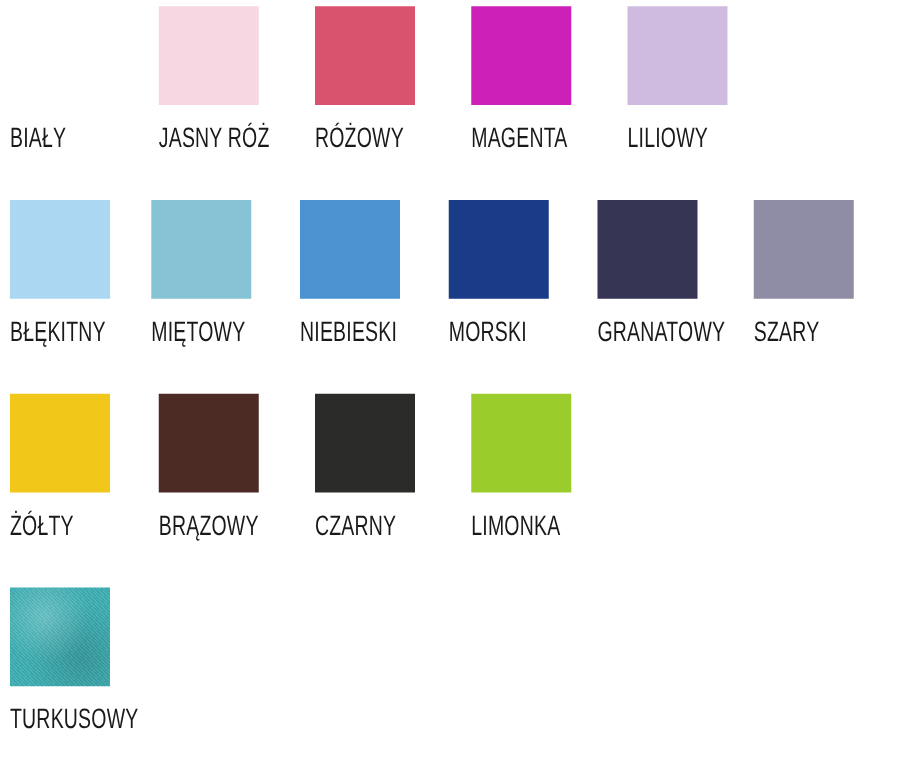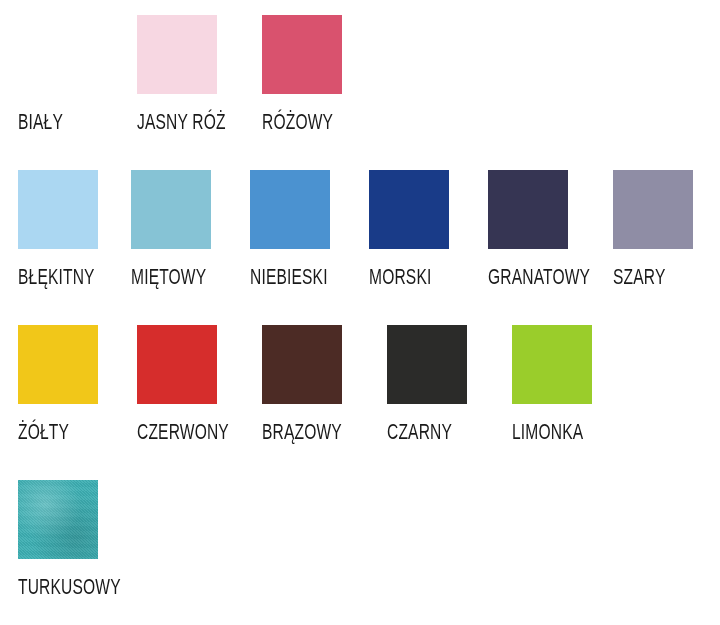--- a/index.html
+++ b/index.html
@@ -15,21 +15,21 @@
     overflow: hidden;
     font-family: "Liberation Sans", "DejaVu Sans", sans-serif;
     -webkit-font-smoothing: antialiased;
   }
 
   .palette {
     width: 720px;
     height: 625px;
     position: relative;
     box-sizing: border-box;
-    padding: 10px;
+    padding: 0;
   }
 
   .swatch-row {
     display: flex;
     flex-direction: row;
     align-items: flex-start;
     justify-content: flex-start;
     height: 155px;
     width: 720px;
     box-sizing: border-box;
@@ -164,20 +164,28 @@
         <div class="chip-label">BIAŁY</div>
       </div>
       <div class="swatch-cell">
         <div class="chip" title="JASNY RÓŻ" style="background: rgb(247, 215, 226);"></div>
         <div class="chip-label">JASNY RÓŻ</div>
       </div>
       <div class="swatch-cell">
         <div class="chip" title="RÓŻOWY" style="background: rgb(217, 82, 110);"></div>
         <div class="chip-label">RÓŻOWY</div>
       </div>
+      <div class="swatch-cell">
+        <div class="chip" title="MAGENTA" style="background: rgb(204, 32, 184);"></div>
+        <div class="chip-label">MAGENTA</div>
+      </div>
+      <div class="swatch-cell">
+        <div class="chip" title="LILIOWY" style="background: rgb(207, 187, 223);"></div>
+        <div class="chip-label">LILIOWY</div>
+      </div>
     </div>
     <div class="swatch-row">
       <div class="swatch-cell">
         <div class="chip" title="BŁĘKITNY" style="background: rgb(171, 215, 242);"></div>
         <div class="chip-label">BŁĘKITNY</div>
       </div>
       <div class="swatch-cell">
         <div class="chip" title="MIĘTOWY" style="background: rgb(134, 195, 213);"></div>
         <div class="chip-label">MIĘTOWY</div>
       </div>
@@ -197,24 +205,20 @@
         <div class="chip" title="SZARY" style="background: rgb(143, 141, 165);"></div>
         <div class="chip-label">SZARY</div>
       </div>
     </div>
     <div class="swatch-row">
       <div class="swatch-cell">
         <div class="chip" title="ŻÓŁTY" style="background: rgb(241, 199, 25);"></div>
         <div class="chip-label">ŻÓŁTY</div>
       </div>
       <div class="swatch-cell">
-        <div class="chip" title="CZERWONY" style="background: rgb(214, 45, 44);"></div>
-        <div class="chip-label">CZERWONY</div>
-      </div>
-      <div class="swatch-cell">
         <div class="chip" title="BRĄZOWY" style="background: rgb(76, 43, 37);"></div>
         <div class="chip-label">BRĄZOWY</div>
       </div>
       <div class="swatch-cell">
         <div class="chip" title="CZARNY" style="background: rgb(43, 43, 41);"></div>
         <div class="chip-label">CZARNY</div>
       </div>
       <div class="swatch-cell">
         <div class="chip" title="LIMONKA" style="background: rgb(154, 205, 43);"></div>
         <div class="chip-label">LIMONKA</div>

